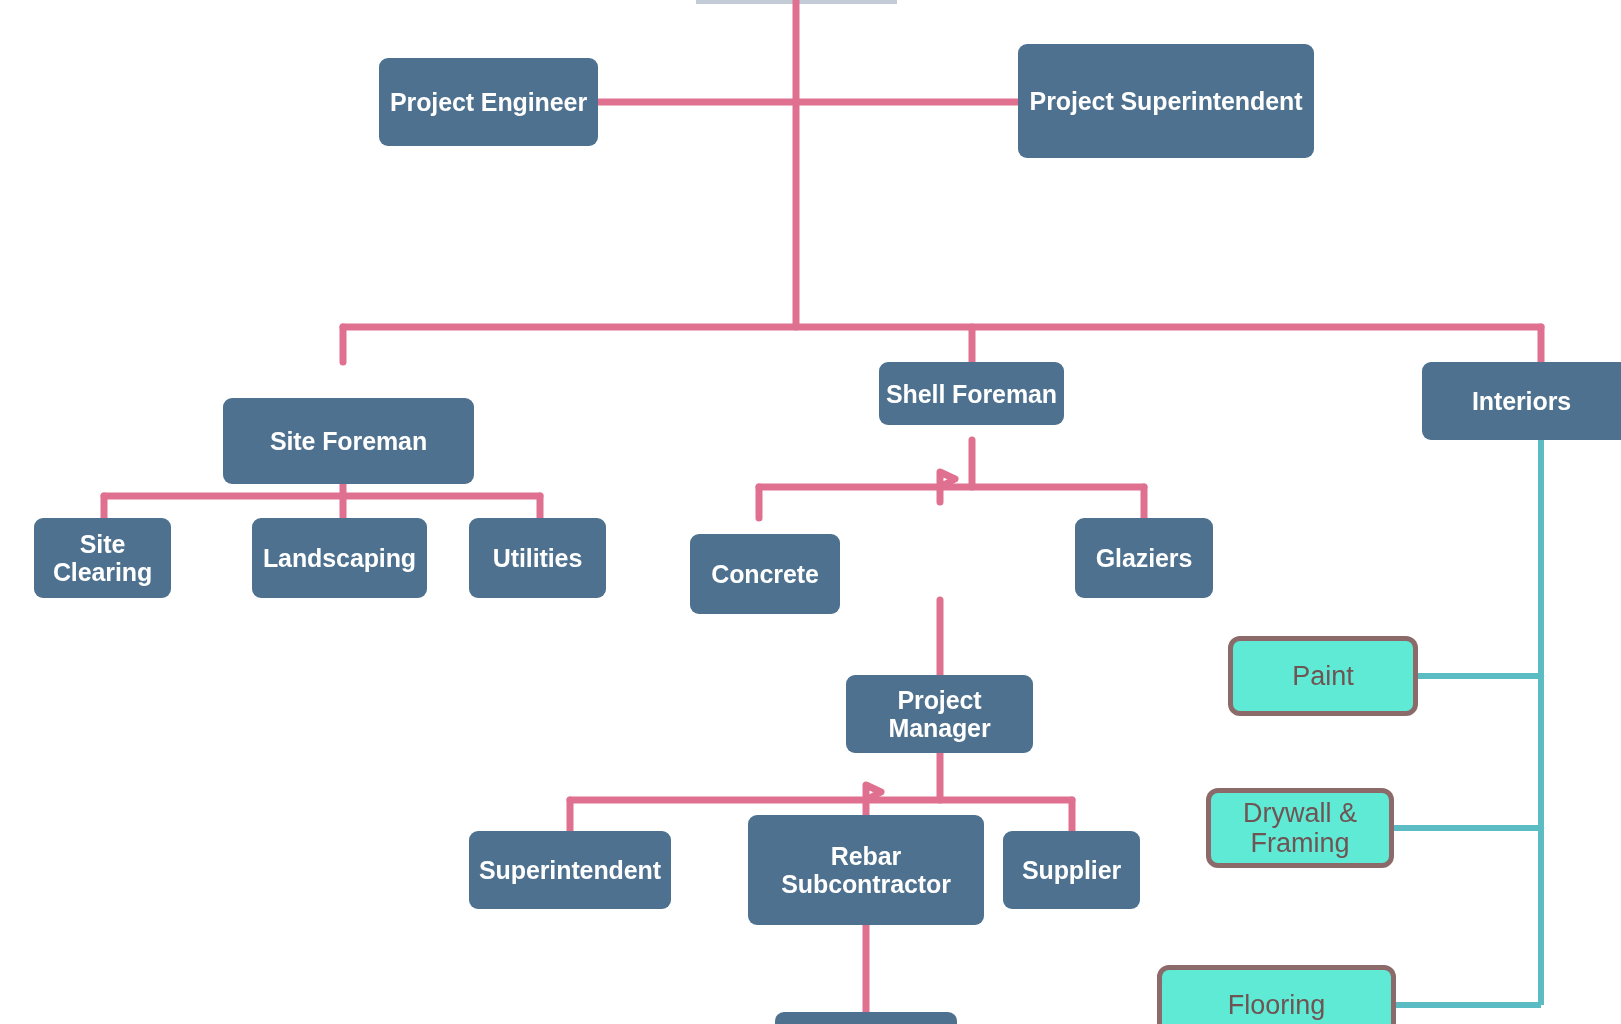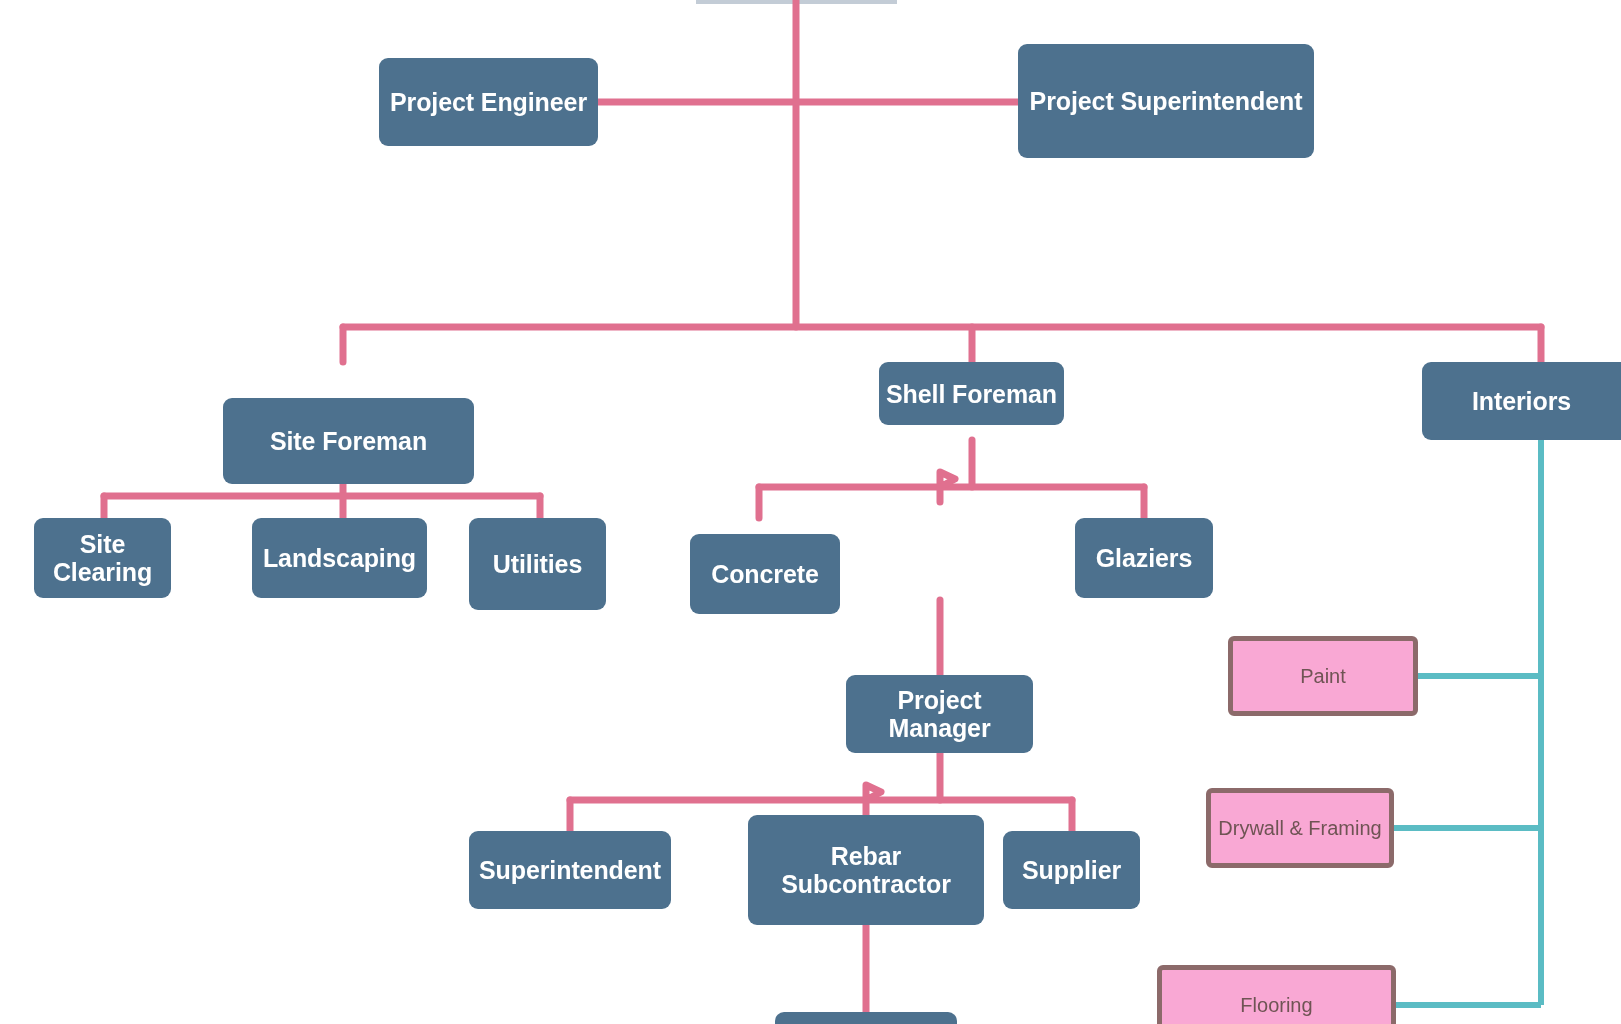--- a/index.html
+++ b/index.html
@@ -50,26 +50,26 @@
   
   .node.filled {
     background: #4d718e;
     color: #ffffff;
     font-weight: bold;
     font-size: 25px;
     letter-spacing: -0.1px;
   }
   
   .node.outline {
-    background: #f9a8d4;
+    background: #5eead4;
     border: 5px solid #8c6a6a;
     color: #6f5454;
     font-weight: normal;
-    font-size: 20px;
-    border-radius: 6px;
+    font-size: 27px;
+    border-radius: 12px;
   }
   .node.cropped-bottom {
     border-bottom-left-radius: 0;
     border-bottom-right-radius: 0;
   }
   .node.cropped-right {
     border-top-right-radius: 0;
     border-bottom-right-radius: 0;
   }
 </style>
@@ -148,21 +148,21 @@
   </div>
 
   <div class="node filled" style="left:34px; top:518px; width:137px; height:80px;">
     <span class="lbl">Site Clearing</span>
   </div>
 
   <div class="node filled" style="left:252px; top:518px; width:175px; height:80px;justify-content:center;">
     <span class="lbl">Landscaping</span>
   </div>
 
-  <div class="node filled" style="left:469px; top:518px; width:137px; height:92px;">
+  <div class="node filled" style="left:469px; top:518px; width:137px; height:80px;">
     <span class="lbl">Utilities</span>
   </div>
 
   <div class="node filled" style="left:690px; top:534px; width:150px; height:80px;">
     <span class="lbl">Concrete</span>
   </div>
 
 
   <div class="node filled" style="left:1075px; top:518px; width:138px; height:80px;align-items:center;">
     <span class="lbl">Glaziers</span>

